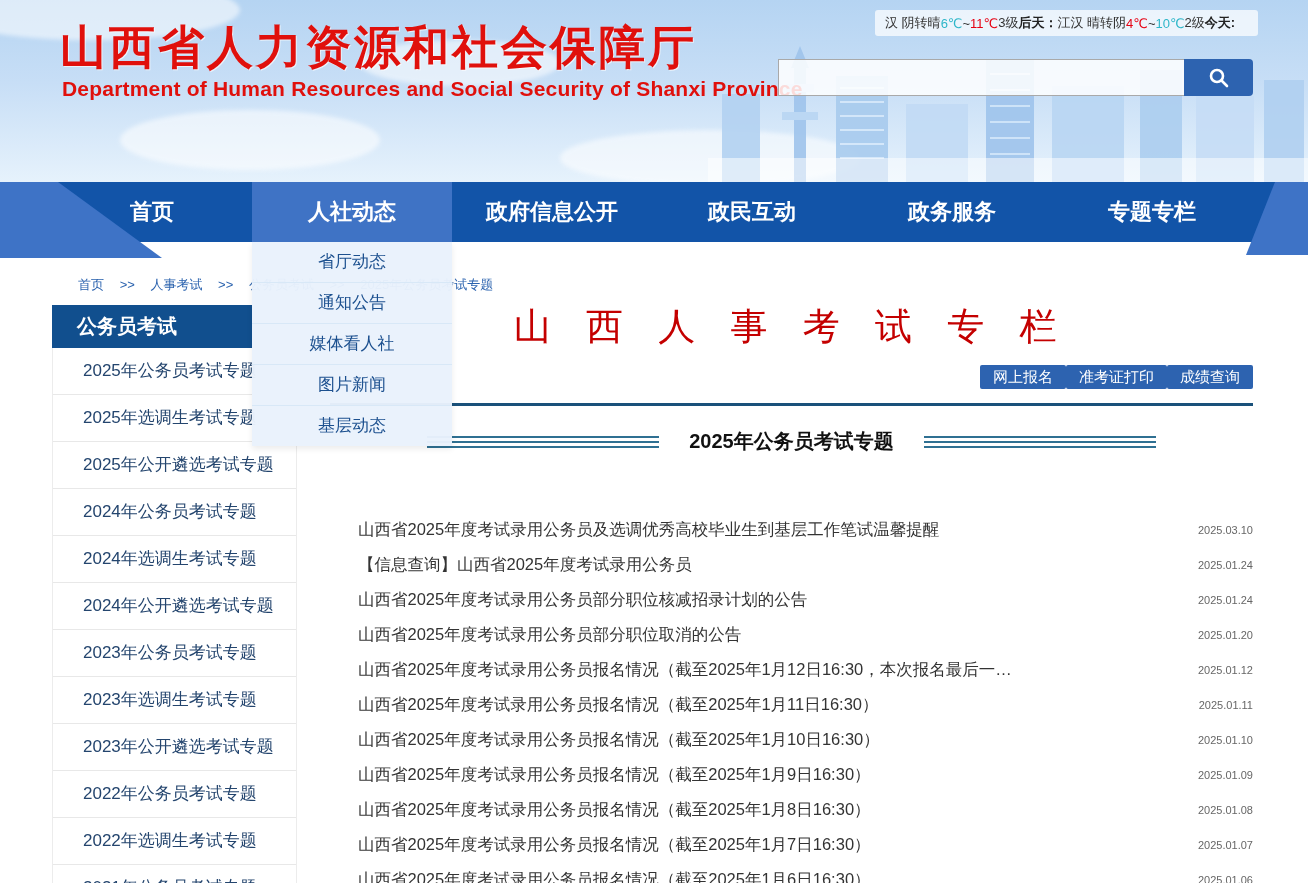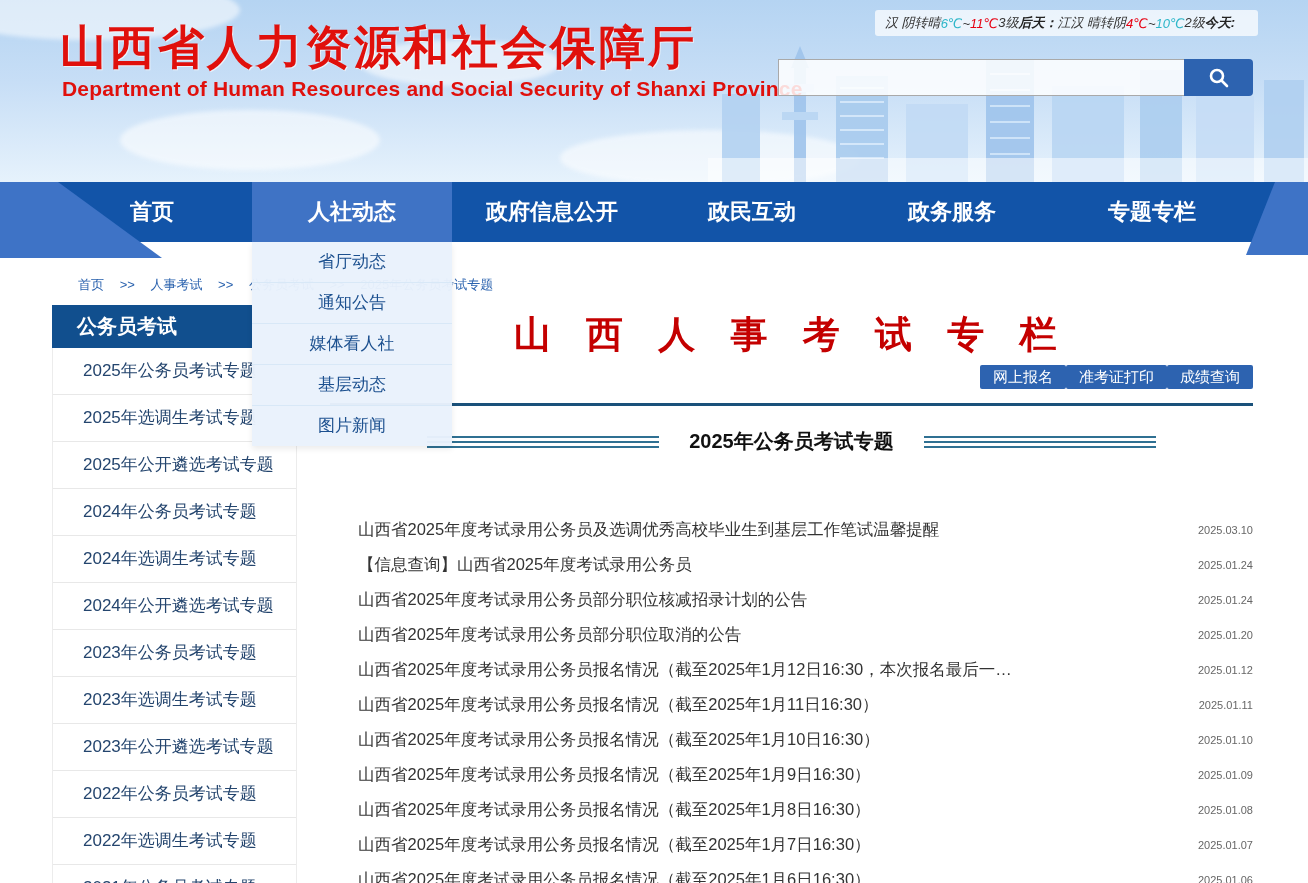--- a/index.html
+++ b/index.html
@@ -10,21 +10,21 @@
   .site-header{position:absolute;left:0;top:0;width:1308px;height:182px;
     background:linear-gradient(180deg,#b5d4f2 0%,#c7def6 45%,#e6f2fc 100%);overflow:hidden;}
   .cloud{position:absolute;background:#fff;border-radius:50%;opacity:.55;filter:blur(2px);}
   .skyline{position:absolute;right:0;bottom:0;pointer-events:none;}
   .logo-block{position:absolute;left:60px;top:22px;cursor:pointer;}
   .logo-cn{margin:0;font-size:46px;font-weight:bold;color:var(--red);letter-spacing:3px;line-height:1.1;
            text-shadow:1px 1px 0 rgba(255,255,255,.65);}
   .logo-en{margin:4px 0 0 2px;font-size:21px;font-weight:bold;color:var(--red);letter-spacing:.2px;}
   .weather-bar{position:absolute;left:875px;top:10px;width:363px;height:26px;padding:0 10px;
     background:rgba(255,255,255,.72);border-radius:3px;display:flex;align-items:center;
-    font-size:13px;color:#333;white-space:nowrap;overflow:hidden;font-style:italic;}
+    font-size:13px;color:#333;white-space:nowrap;overflow:hidden;}
   .weather-bar b{font-weight:bold;color:#222;}
   .t-low{color:var(--temp-low);}
   .t-high{color:var(--temp-high);}
   .search-wrap{position:absolute;left:778px;top:59px;width:475px;height:37px;display:flex;}
   .search-input{flex:1;height:37px;box-sizing:border-box;border:1px solid #a9a9a9;border-right:none;
     background:rgba(255,255,255,.85);font-size:15px;padding:0 10px;outline:none;}
   .search-btn{width:69px;height:37px;border:none;background:var(--accent-blue);
     border-radius:0 4px 4px 0;display:flex;align-items:center;justify-content:center;cursor:pointer;}
 
   
@@ -54,22 +54,22 @@
 
   
   .sidebar{position:absolute;left:52px;top:305px;z-index:10;}
   .sidebar-header{width:200px;height:43px;line-height:43px;background:var(--sidebar-header-bg);
     color:#fff;font-size:20px;font-weight:bold;padding-left:25px;box-sizing:border-box;}
   .sidebar-list{width:245px;background:#fff;border:1px solid #ececec;border-top:none;box-sizing:border-box;}
   .sidebar-item{height:46px;line-height:46px;padding-left:30px;font-size:17px;color:var(--sidebar-text);
     border-bottom:1px solid #e8e8e8;cursor:pointer;white-space:nowrap;}
 
   
-  .main-title{position:absolute;left:330px;top:310px;width:923px;text-align:center;z-index:3;
-    font-family:"Liberation Serif","DejaVu Serif",serif;font-size:37px;font-weight:bold;
+  .main-title{position:absolute;left:330px;top:302px;width:923px;text-align:center;z-index:3;
+    font-family:"Liberation Serif","DejaVu Serif",serif;font-size:37px;font-weight:normal;
     color:var(--title-red);letter-spacing:13px;}
   .btn-row{position:absolute;left:330px;top:365px;width:923px;display:flex;
     justify-content:flex-end;z-index:3;}
   .blue-btn{height:24px;padding:0 13px;border:none;background:var(--accent-blue);color:#fff;
     font-size:15px;line-height:24px;border-radius:2px;cursor:pointer;white-space:nowrap;}
   .main-divider{position:absolute;left:330px;top:403px;width:923px;height:3px;background:var(--divider-blue);}
   .section-head{position:absolute;left:330px;top:428px;width:923px;display:flex;align-items:center;
     justify-content:center;gap:30px;z-index:3;}
   .triple-line{width:232px;}
   .triple-line i{display:block;height:2px;background:var(--line-steel);margin:3px 0;}
@@ -164,22 +164,22 @@
     <div class="nav-item">政府信息公开</div>
     <div class="nav-item">政民互动</div>
     <div class="nav-item">政务服务</div>
     <div class="nav-item">专题专栏</div>
   </div>
 
   <div class="dropdown">
     <div class="dropdown-item">省厅动态</div>
     <div class="dropdown-item">通知公告</div>
     <div class="dropdown-item">媒体看人社</div>
+    <div class="dropdown-item">图片新闻</div>
     <div class="dropdown-item">基层动态</div>
-    <div class="dropdown-item">图片新闻</div>
   </div>
 
   <div class="breadcrumb">
     <span class="crumb">首页</span>
     <span class="sep">&gt;&gt;</span>
     <span class="crumb">人事考试</span>
     <span class="sep">&gt;&gt;</span>
     <span class="crumb">公务员考试</span>
     <span class="sep">&gt;&gt;</span>
     <span>2025年公务员考试专题</span>

